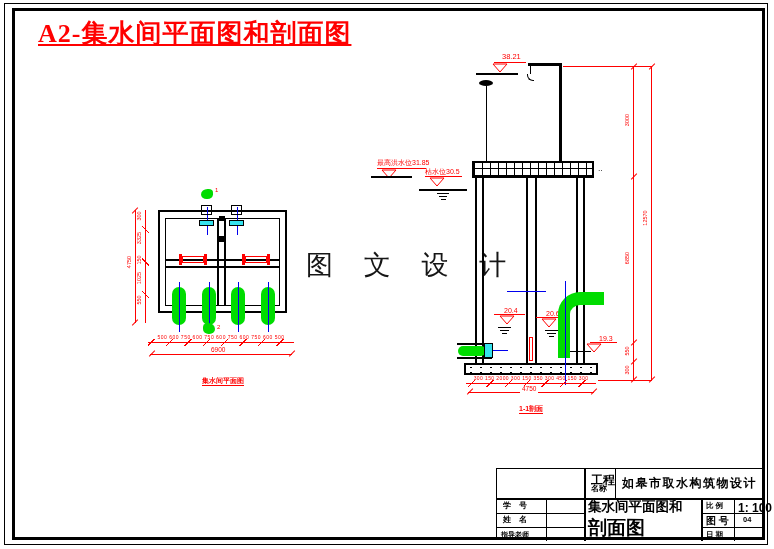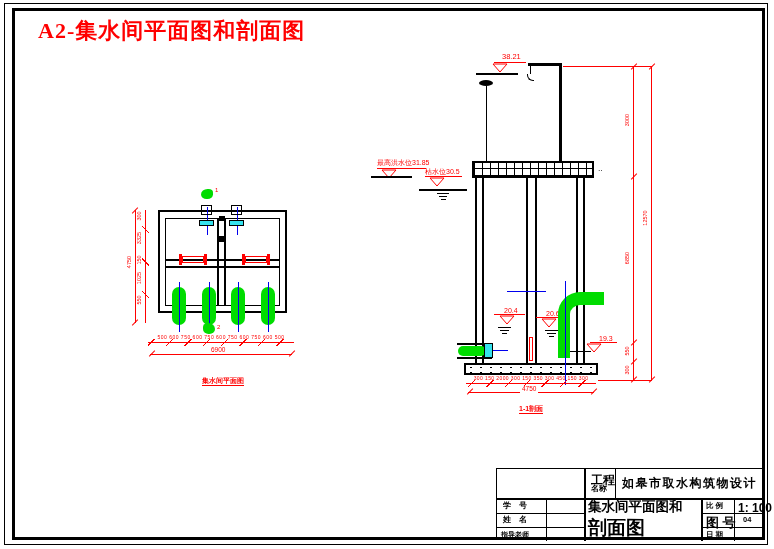--- a/index.html
+++ b/index.html
@@ -32,23 +32,25 @@
   .tbt{position:absolute;color:#000;line-height:1;white-space:nowrap;}
 </style>
 </head>
 <body>
 
 <div id="canvas">
 
   <div class="a" style="left:4px;top:3px;width:764px;height:542px;border:1.5px solid #000;box-sizing:border-box;"></div>
   <div class="a" style="left:12px;top:8px;width:753px;height:532px;border:3px solid #000;box-sizing:border-box;"></div>
 
-  <div class="a" style="left:38px;top:16px;font-size:22px;font-weight:bold;color:#f00;
-              font-family:'Liberation Serif',serif;letter-spacing:1px;">A2-集水间平面图和剖面图</div>
-
+  <div class="a" style="left:38px;top:16px;font-size:26px;font-weight:bold;color:#f00;
+              font-family:'Liberation Serif',serif;letter-spacing:1px;text-decoration:underline;">A2-集水间平面图和剖面图</div>
+
+  <div class="kt" style="left:306px;top:252px;font-size:27px;letter-spacing:12px;color:#161616;
+              font-family:'Liberation Serif',serif;">图 文 设 计</div>
 
   <div>
 
     <div class="bx" style="left:158px;top:210px;width:129px;height:103px;"></div>
     <div class="bx2" style="left:165px;top:218px;width:115px;height:88px;"></div>
     <div class="wall" style="left:217px;top:218px;width:9px;height:88px;"></div>
     <div class="l" style="left:219px;top:216px;width:6px;height:5px;"></div>
     <div class="l" style="left:217px;top:236px;width:7px;height:6px;"></div>
 
     <div class="bl" style="left:206.5px;top:207px;width:1.5px;height:28px;"></div>
@@ -228,19 +230,19 @@
     <div class="tbt" style="left:94px;top:5px;font-size:12px;font-weight:bold;">工程</div>
     <div class="tbt" style="left:94px;top:16px;font-size:8px;font-weight:bold;">名称</div>
     <div class="tbt" style="left:125px;top:8px;font-size:12px;font-weight:bold;letter-spacing:1.5px;">如皋市取水构筑物设计</div>
     <div class="tbt" style="left:6px;top:33px;font-size:8px;font-weight:bold;">学　号</div>
     <div class="tbt" style="left:6px;top:47px;font-size:8px;font-weight:bold;">姓　名</div>
     <div class="tbt" style="left:4px;top:62px;font-size:7px;font-weight:bold;">指导老师</div>
     <div class="tbt" style="left:91px;top:31px;font-size:13.5px;font-weight:bold;">集水间平面图和</div>
     <div class="tbt" style="left:91px;top:49px;font-size:19px;font-weight:bold;">剖面图</div>
     <div class="tbt" style="left:209px;top:33px;font-size:7.5px;font-weight:bold;">比 例</div>
     <div class="tbt" style="left:241px;top:33px;font-size:12px;font-weight:bold;">1: 100</div>
-    <div class="tbt" style="left:209px;top:47px;font-size:13px;font-weight:bold;text-align:center;">图 号</div>
+    <div class="tbt" style="left:209px;top:47px;font-size:10px;font-weight:bold;text-align:center;">图 号</div>
     <div class="tbt" style="left:246px;top:47px;font-size:7.5px;font-weight:bold;">04</div>
     <div class="tbt" style="left:209px;top:62px;font-size:7.5px;font-weight:bold;">日 期</div>
     <div class="tbt" style="left:246px;top:62px;font-size:7.5px;"></div>
   </div>
 
 </div>
 
 </body></html>

